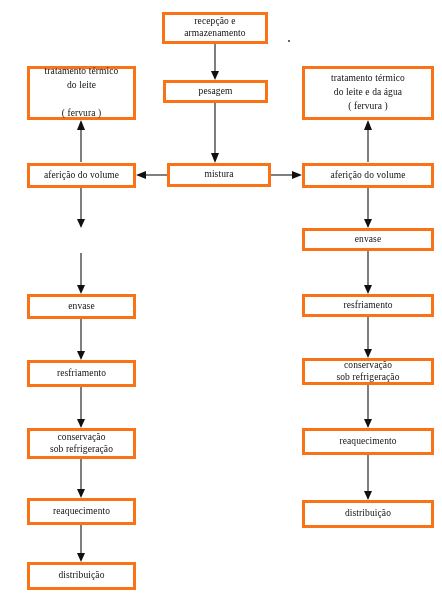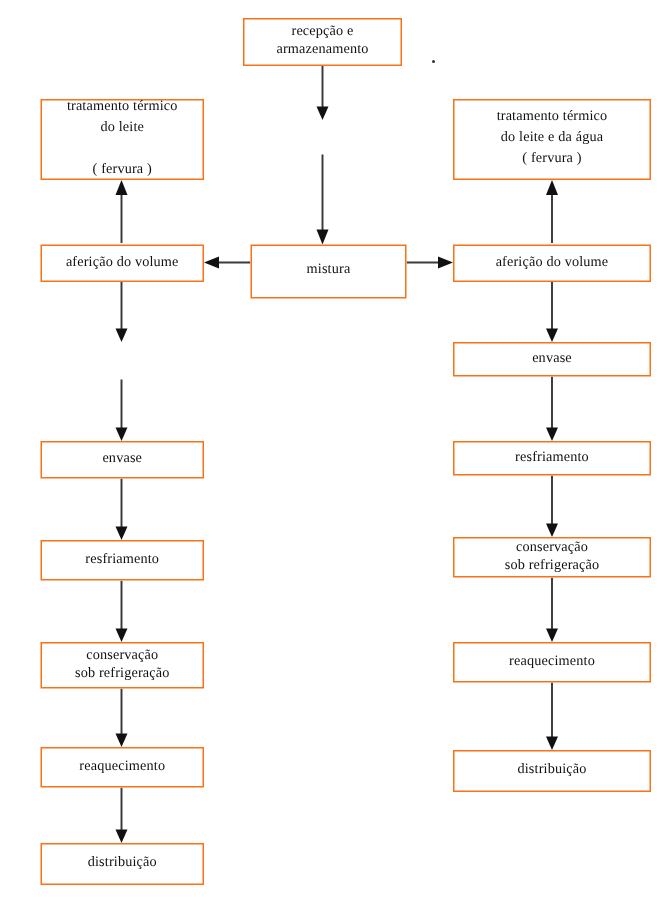--- a/index.html
+++ b/index.html
@@ -8,21 +8,21 @@
     background:#ffffff;
     font-family:"Liberation Serif", serif;
     color:#111111;
     overflow:hidden;
     position:relative;
   }
   #canvas{position:absolute;left:0;top:0;width:442px;height:598px;}
   .node{
     position:absolute;
     box-sizing:border-box;
-    border:1px solid #f97316;
+    border:3px solid #f97316;
     background:#ffffff;
     display:flex;
     align-items:center;
     justify-content:center;
     text-align:center;
     font-size:9.5px;
     line-height:1.22;
     letter-spacing:.1px;
     color:#111111;
     padding:1px 2px;
@@ -98,22 +98,25 @@
 
     <line x1="368" y1="455" x2="368" y2="493"></line>
     <polygon points="368,500 364,491 372,491"></polygon>
   </svg>
 
   <div class="node" style="left:162px;top:12px;width:106px;height:32px;">
     <span class="lbl">recepção e
 armazenamento</span>
   </div>
 
+  <div class="node" style="left:163px;top:80px;width:105px;height:23px;">
+    <span class="lbl">pesagem</span>
+  </div>
 
-  <div class="node" style="left:167px;top:163px;width:104px;height:36px;">
+  <div class="node" style="left:167px;top:163px;width:104px;height:24px;">
     <span class="lbl">mistura</span>
   </div>
 
   <div class="dot" style="left:288px;top:40px;"></div>
 
   <div class="node tall" style="left:27px;top:66px;width:109px;height:54px;">
     <span class="lbl">tratamento térmico
 do leite
 
 ( fervura )</span>

